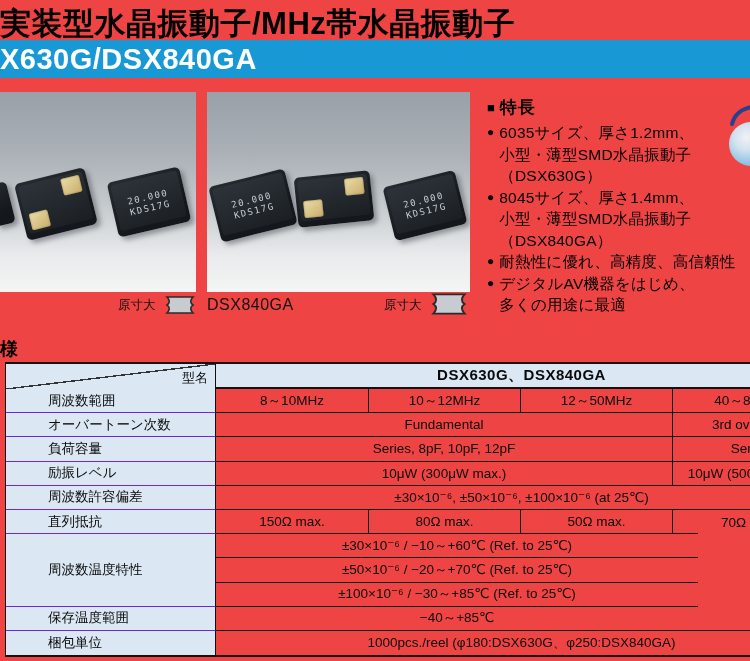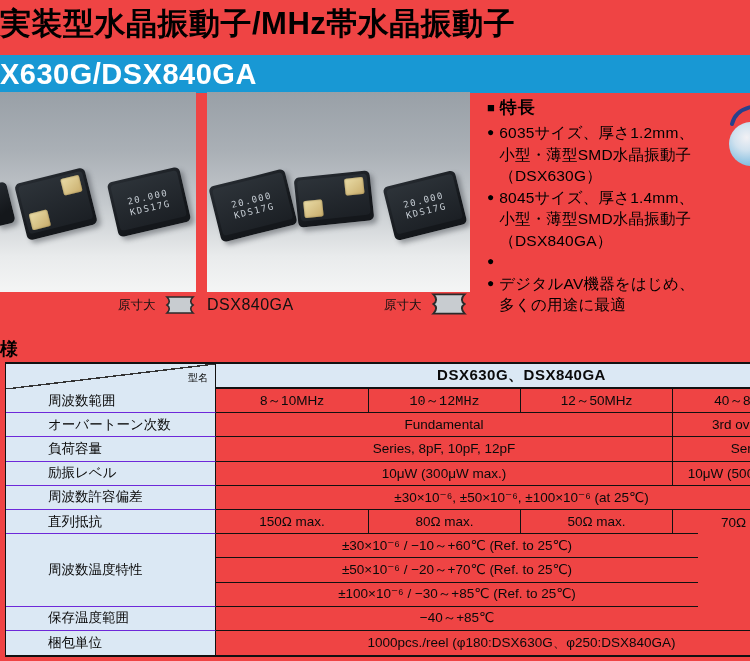--- a/index.html
+++ b/index.html
@@ -1,21 +1,21 @@
 <!DOCTYPE html>
 <html><head>
 <meta charset="utf-8">
 <style>
   html,body{margin:0;padding:0;}
   body{font-family:"Liberation Sans","DejaVu Sans",sans-serif;background:#fff;}
   #page{position:relative;width:750px;height:661px;overflow:hidden;background:#ef4444;color:#000;}
 
   
   .page-title{position:absolute;left:0;top:5px;font-size:31px;line-height:37px;font-weight:800;letter-spacing:0.5px;white-space:nowrap;color:#000;}
-  .model-bar{position:absolute;left:0;top:55px;width:750px;height:38px;background:#1898d4;}
+  .model-bar{position:absolute;left:0;top:40px;width:750px;height:38px;background:#1898d4;}
   .model-bar span{display:block;font-size:29px;line-height:38px;font-weight:800;color:#fff;letter-spacing:0.5px;white-space:nowrap;}
 
   
   .photo-panel{position:absolute;top:92px;height:200px;overflow:hidden;
     background:linear-gradient(180deg,#99a0a7 0%,#aab0b6 30%,#c3c8cc 55%,#e9ebec 82%,#f4f5f5 100%);}
   #panel-left{left:0;width:196px;}
   #panel-right{left:207px;width:263px;}
   .chip{position:absolute;border-radius:5px;background:linear-gradient(160deg,#272c32,#14171b 70%);
     box-shadow:3px 4px 5px rgba(55,60,66,0.45);}
   .chip .face{position:absolute;inset:3px 3px 6px 3px;border-radius:4px;background:linear-gradient(170deg,#2d3339,#1b1f24);}
@@ -47,21 +47,21 @@
   .spec-head{position:absolute;left:0;top:337px;font-size:18px;font-weight:800;}
   #spec-table{position:absolute;left:5px;top:362px;width:821px;
     display:grid;
     grid-template-columns:210px 153px 152px 152px 25px 129px;
     grid-template-rows:25px repeat(11,24.2px);
     border-top:2px solid #111;border-bottom:2px solid #111;border-left:1.5px solid #111;
     font-size:13.5px;color:#0a0a0a;}
   #spec-table > div{box-sizing:border-box;display:flex;align-items:center;}
   .hcell{background:#dbe8f4;border-bottom:2px solid #111;}
   .corner{grid-area:1/1/2/2;border-right:1px solid #111;justify-content:flex-end;align-items:flex-start;
-    padding:2px 7px 0 0;font-size:10px;
+    padding:2px 7px 0 0;font-size:13px;
     background:
       linear-gradient(to bottom right,transparent calc(50% - 0.7px),#333 calc(50% - 0.7px),#333 calc(50% + 0.7px),transparent calc(50% + 0.7px)),
       #dbe8f4;}
   .mhead{grid-area:1/2/2/7;justify-content:center;font-weight:700;font-size:15px;letter-spacing:0.5px;}
   .lbl{background:#dbe8f4;border-right:1px solid #111;border-bottom:1px solid #6d28d9;padding-left:42px;}
   .lbl.last{border-bottom:none;}
   .d{justify-content:center;border-bottom:1px solid #111;text-align:center;}
   .br{border-right:1px solid #111;}
   .nb{border-bottom:none;}
   .rel{position:relative;}
@@ -142,20 +142,23 @@
     <div class="feat-item">
       <span class="blt">●</span>
       <div class="lines">
         <div>8045サイズ、厚さ1.4mm、</div>
         <div>小型・薄型SMD水晶振動子</div>
         <div>（DSX840GA）</div>
       </div>
     </div>
     <div class="feat-item">
       <span class="blt">●</span>
+      <div class="lines">
+        <div>耐熱性に優れ、高精度、高信頼性</div>
+      </div>
     </div>
     <div class="feat-item">
       <span class="blt">●</span>
       <div class="lines">
         <div>デジタルAV機器をはじめ、</div>
         <div>多くの用途に最適</div>
       </div>
     </div>
   </div>
 
@@ -173,21 +176,21 @@
 
   <div class="spec-head">様</div>
 
   <div id="spec-table">
 
     <div class="corner">型名</div>
     <div class="hcell mhead">DSX630G、DSX840GA</div>
 
     <div class="lbl" style="grid-area:2/1/3/2;">周波数範囲</div>
     <div class="d br" style="grid-area:2/2/3/3;">8～10MHz</div>
-    <div class="d br" style="grid-area:2/3/3/4;font-family:Liberation Mono, monospace;">10～12MHz</div>
+    <div class="d br" style="grid-area:2/3/3/4;">10～12MHz</div>
     <div class="d br" style="grid-area:2/4/3/5;">12～50MHz</div>
     <div class="d" style="grid-area:2/5/3/7;">40～80MHz</div>
 
     <div class="lbl" style="grid-area:3/1/4/2;">オーバートーン次数</div>
     <div class="d br" style="grid-area:3/2/4/5;">Fundamental</div>
     <div class="d" style="grid-area:3/5/4/7;">3rd overtone</div>
 
     <div class="lbl" style="grid-area:4/1/5/2;">負荷容量</div>
     <div class="d br" style="grid-area:4/2/5/5;">Series, 8pF, 10pF, 12pF</div>
     <div class="d" style="grid-area:4/5/5/7;">Series</div>

